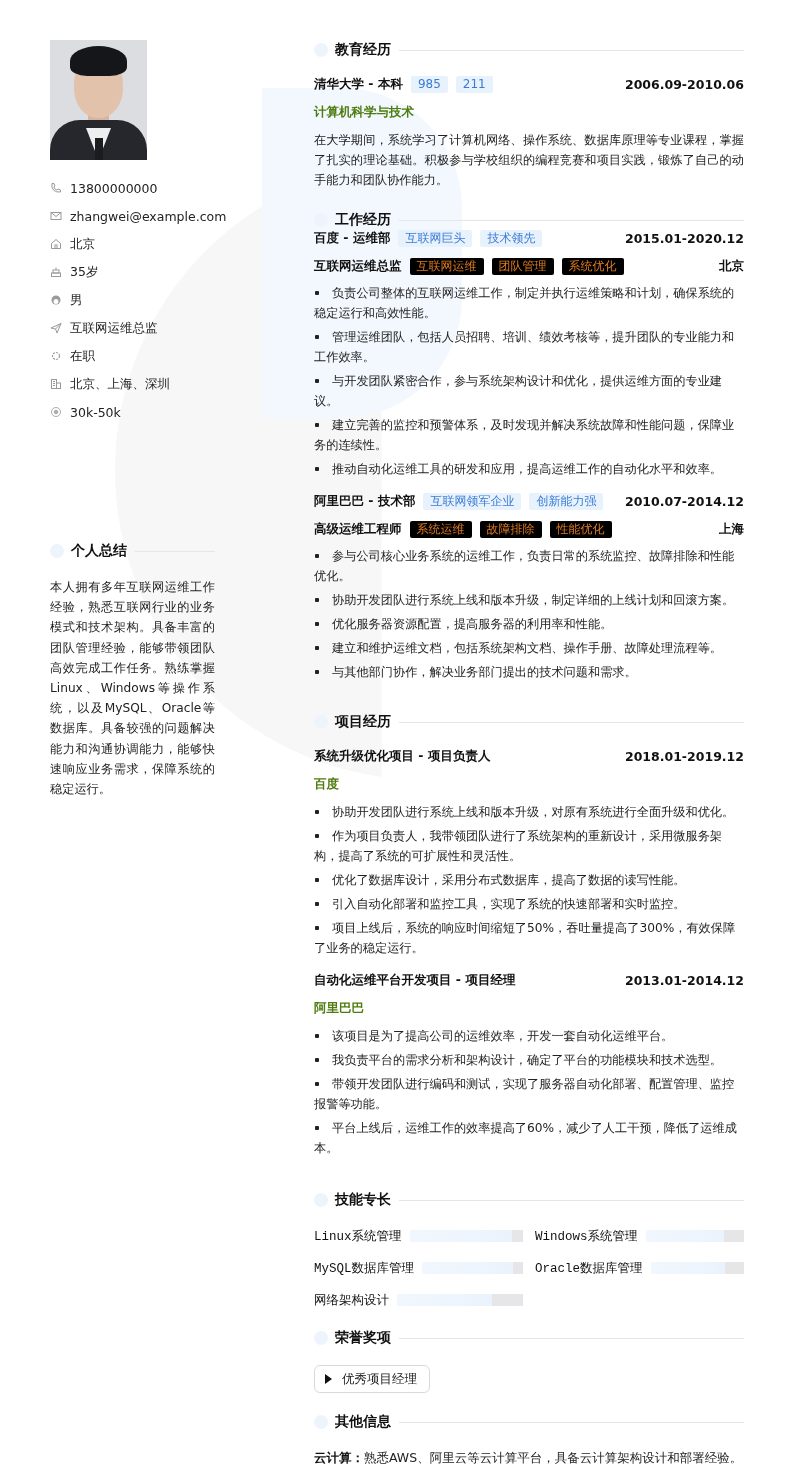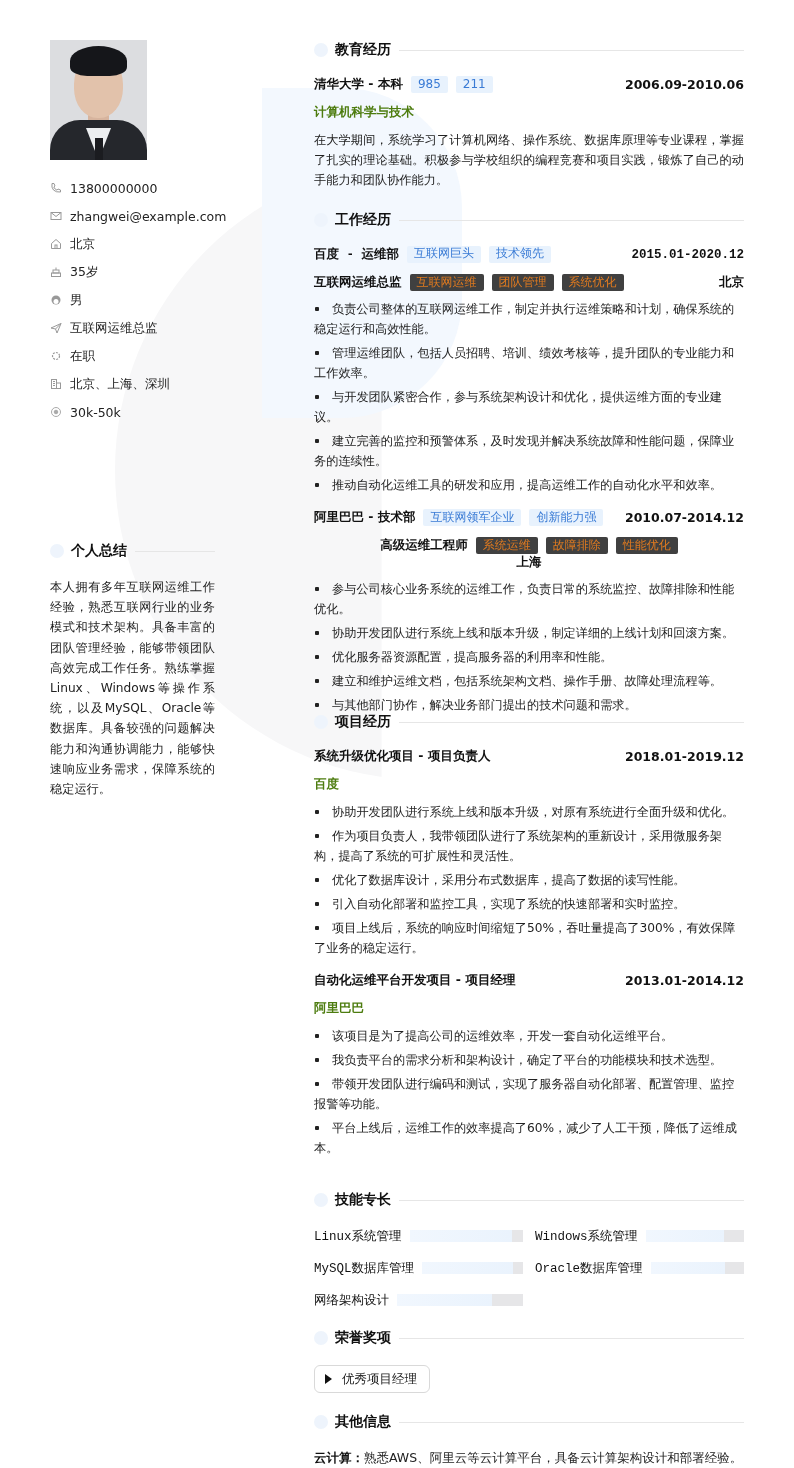--- a/index.html
+++ b/index.html
@@ -38,21 +38,21 @@
   .sec-head .title { font-size: 14px; font-weight: bold; color: #111; white-space: nowrap; margin-right: 8px; }
   .sec-head .line { flex: 1; height: 1px; background: #e6e6e6; }
 
   
   .right { position: absolute; left: 314px; width: 430px; }
   .row { display: flex; align-items: center; justify-content: space-between; font-size: 12.5px; }
   .row .lhs { display: flex; align-items: center; font-weight: bold; color: #111; }
   .row .rhs { font-weight: bold; color: #111; }
   .tag { display: inline-block; font-size: 12px; font-weight: normal; padding: 1px 7px; margin-left: 8px; border-radius: 2px; line-height: 15px; }
   .tag.blue { background: #e8f2fd; color: #3a7bd5; }
-  .tag.orange { background: #404040; color: #e07a1f; }
+  .tag.orange { background: #000000; color: #e07a1f; }
   .sub { font-size: 12.5px; font-weight: bold; color: #4d7c0f; }
   .para { font-size: 12.2px; line-height: 20px; color: #222; text-align: justify; }
   .bullets { list-style: none; }
   .bullets li { font-size: 12.2px; line-height: 20px; color: #222; position: relative; margin-bottom: 4px; text-indent: 18px; }
   .bullets li::before { content: ""; position: absolute; left: 1px; top: 8px; width: 4px; height: 4px; background: #222; border-radius: 1px; text-indent: 0; }
 
   .skills { display: grid; grid-template-columns: 209px 209px; column-gap: 12px; row-gap: 16px; }
   .skill { display: flex; align-items: center; font-size: 12.5px; color: #111; height: 16px; }
   .skill .label { white-space: nowrap; margin-right: 8px; font-family: Liberation Mono, monospace; }
   .skill .bar { flex: 1; height: 12px; background: #e6e6e8; position: relative; }
@@ -193,21 +193,21 @@
   </div>
 
   <div class="right" style="top:210px;">
     <div class="sec-head">
       <span class="dot"></span>
       <span class="title">工作经历</span>
       <span class="line"></span>
     </div>
 
     <div>
-      <div class="row" style="margin-top:16px;font-family:Liberation Mono, monospace;">
+      <div class="row" style="margin-top:0;">
         <div class="lhs">
           <span>百度 - 运维部</span>
           <span class="tag blue">互联网巨头</span>
           <span class="tag blue">技术领先</span>
         </div>
         <span class="rhs">2015.01-2020.12</span>
       </div>
       <div class="row" style="margin-top:11px;">
         <div class="lhs">
           <span>互联网运维总监</span>
@@ -228,21 +228,21 @@
 
     <div>
       <div class="row" style="margin-top:14px;">
         <div class="lhs">
           <span>阿里巴巴 - 技术部</span>
           <span class="tag blue">互联网领军企业</span>
           <span class="tag blue">创新能力强</span>
         </div>
         <span class="rhs">2010.07-2014.12</span>
       </div>
-      <div class="row" style="margin-top:11px;flex-direction:column;">
+      <div class="row" style="margin-top:11px;">
         <div class="lhs">
           <span>高级运维工程师</span>
           <span class="tag orange">系统运维</span>
           <span class="tag orange">故障排除</span>
           <span class="tag orange">性能优化</span>
         </div>
         <span class="rhs">上海</span>
       </div>
       <ul class="bullets" style="margin-top:8px;">
         <li>参与公司核心业务系统的运维工作，负责日常的系统监控、故障排除和性能优化。</li>

